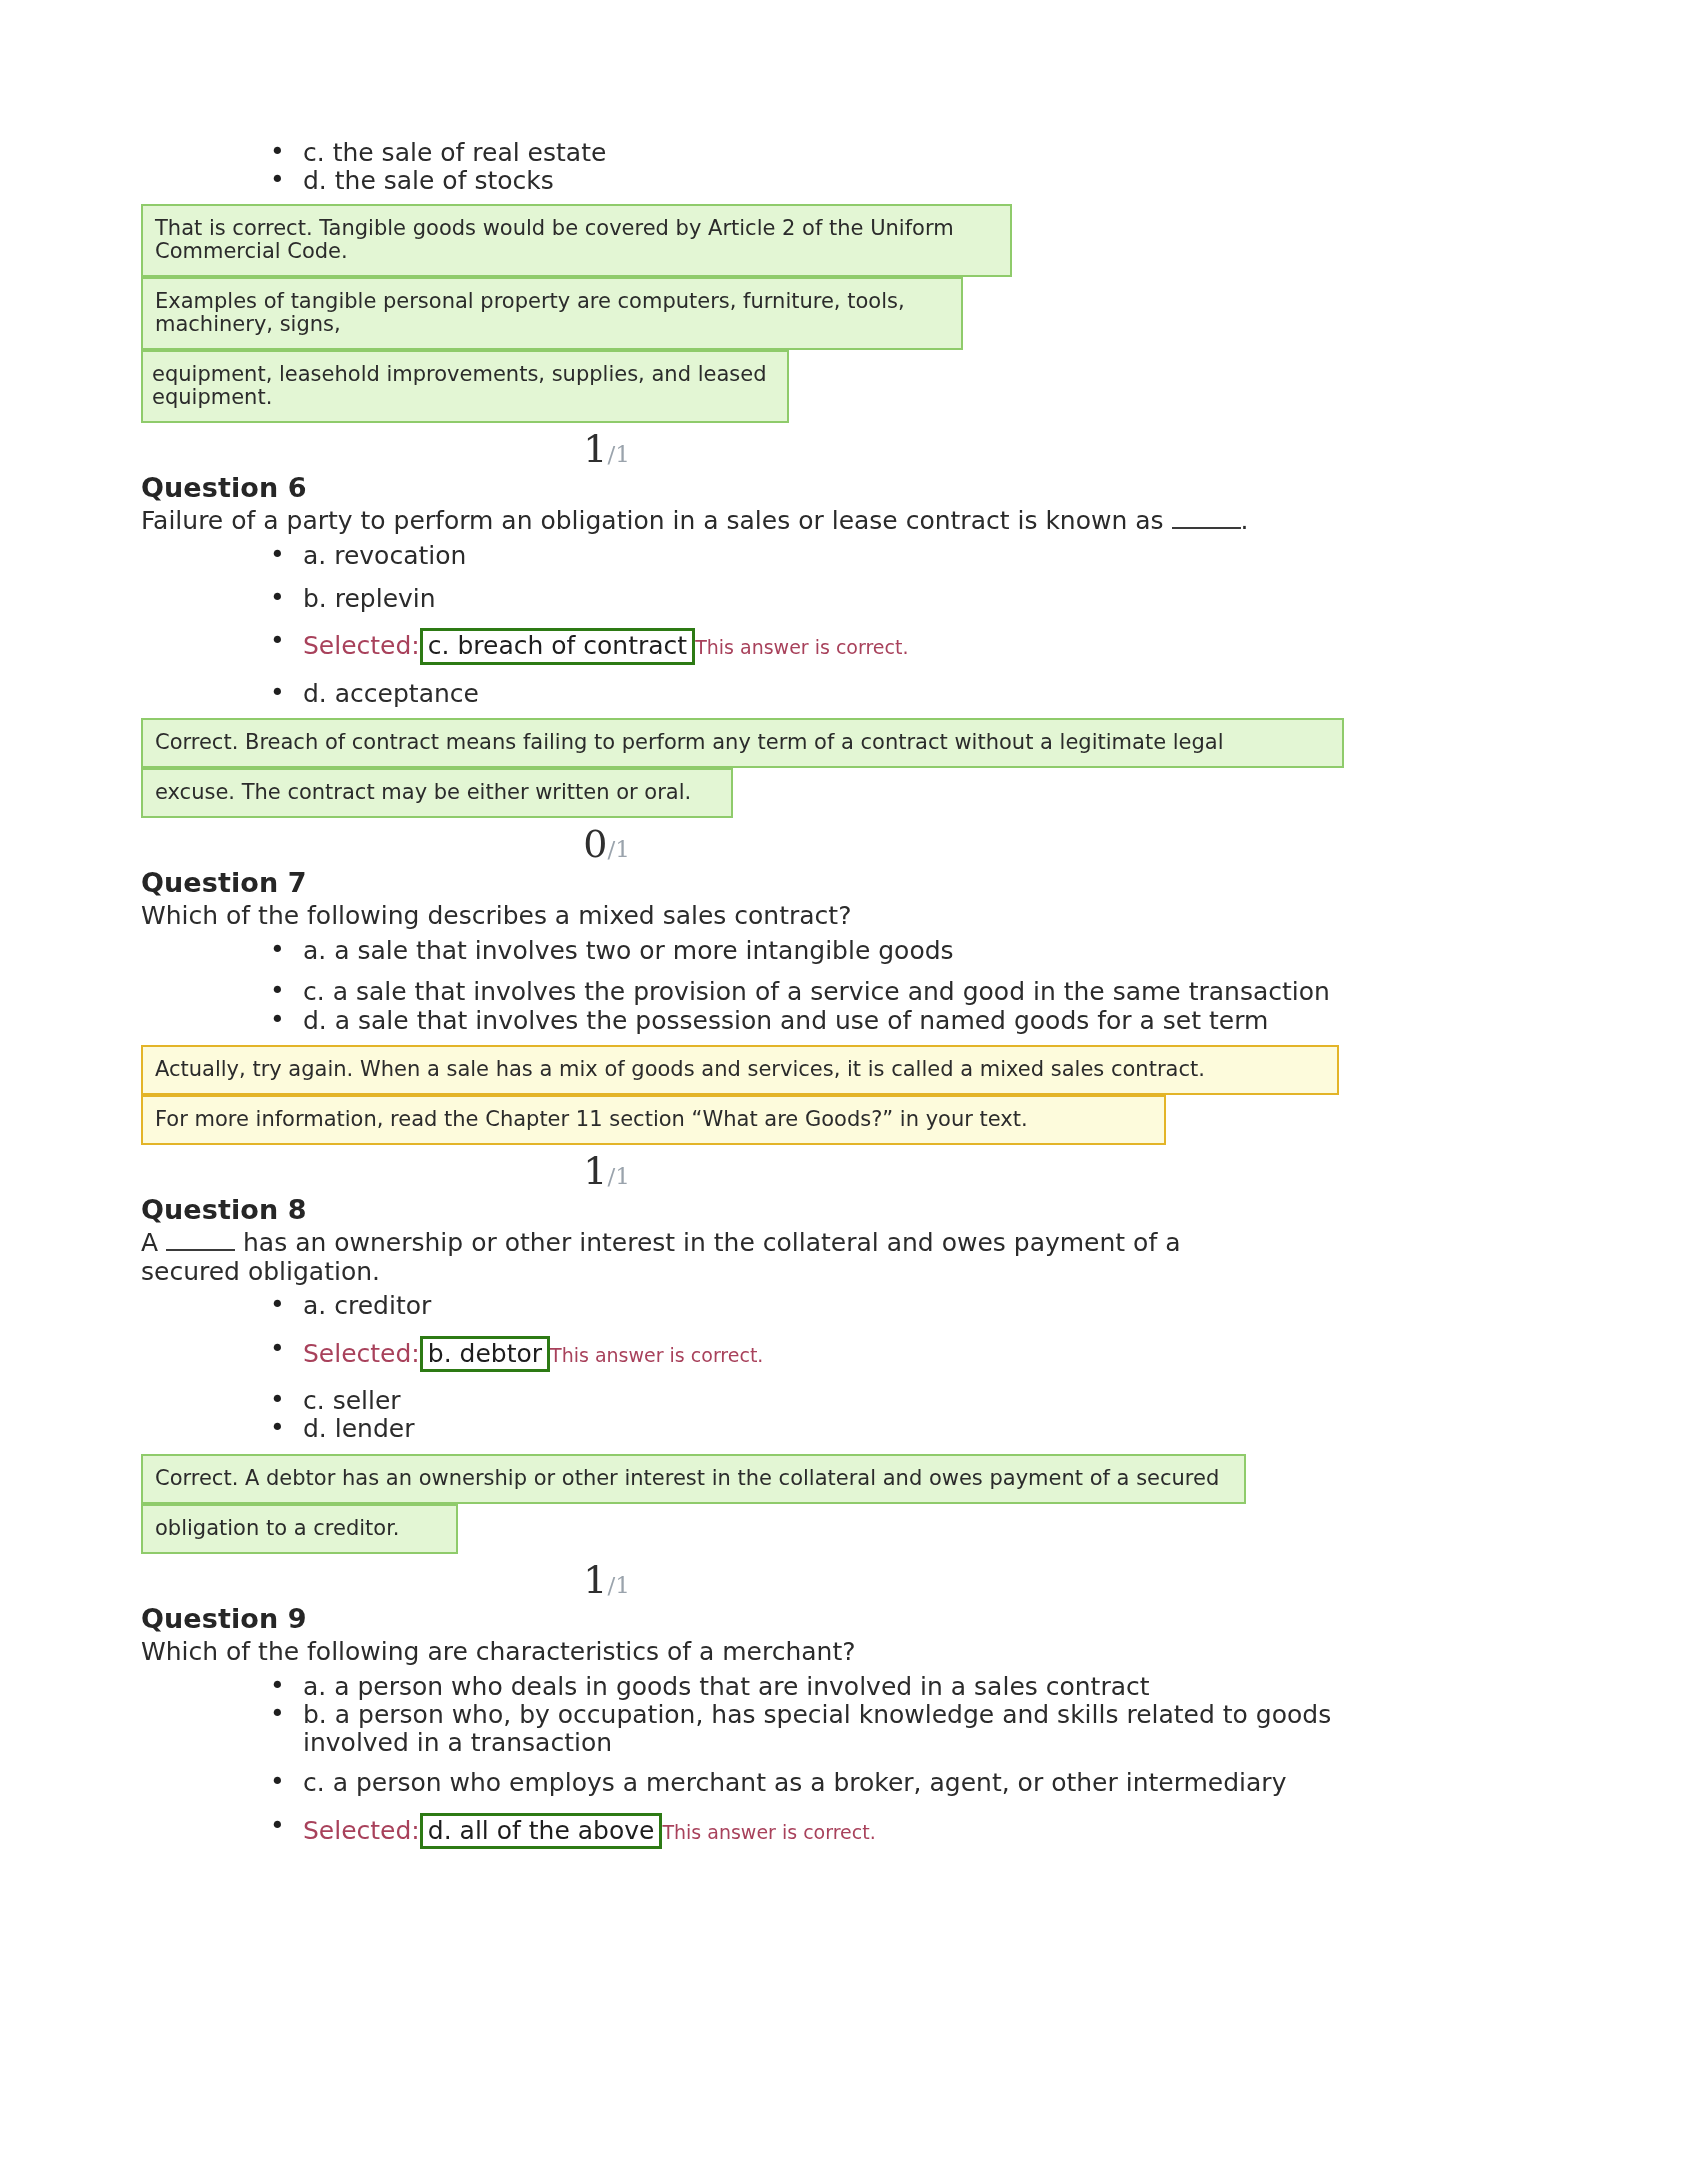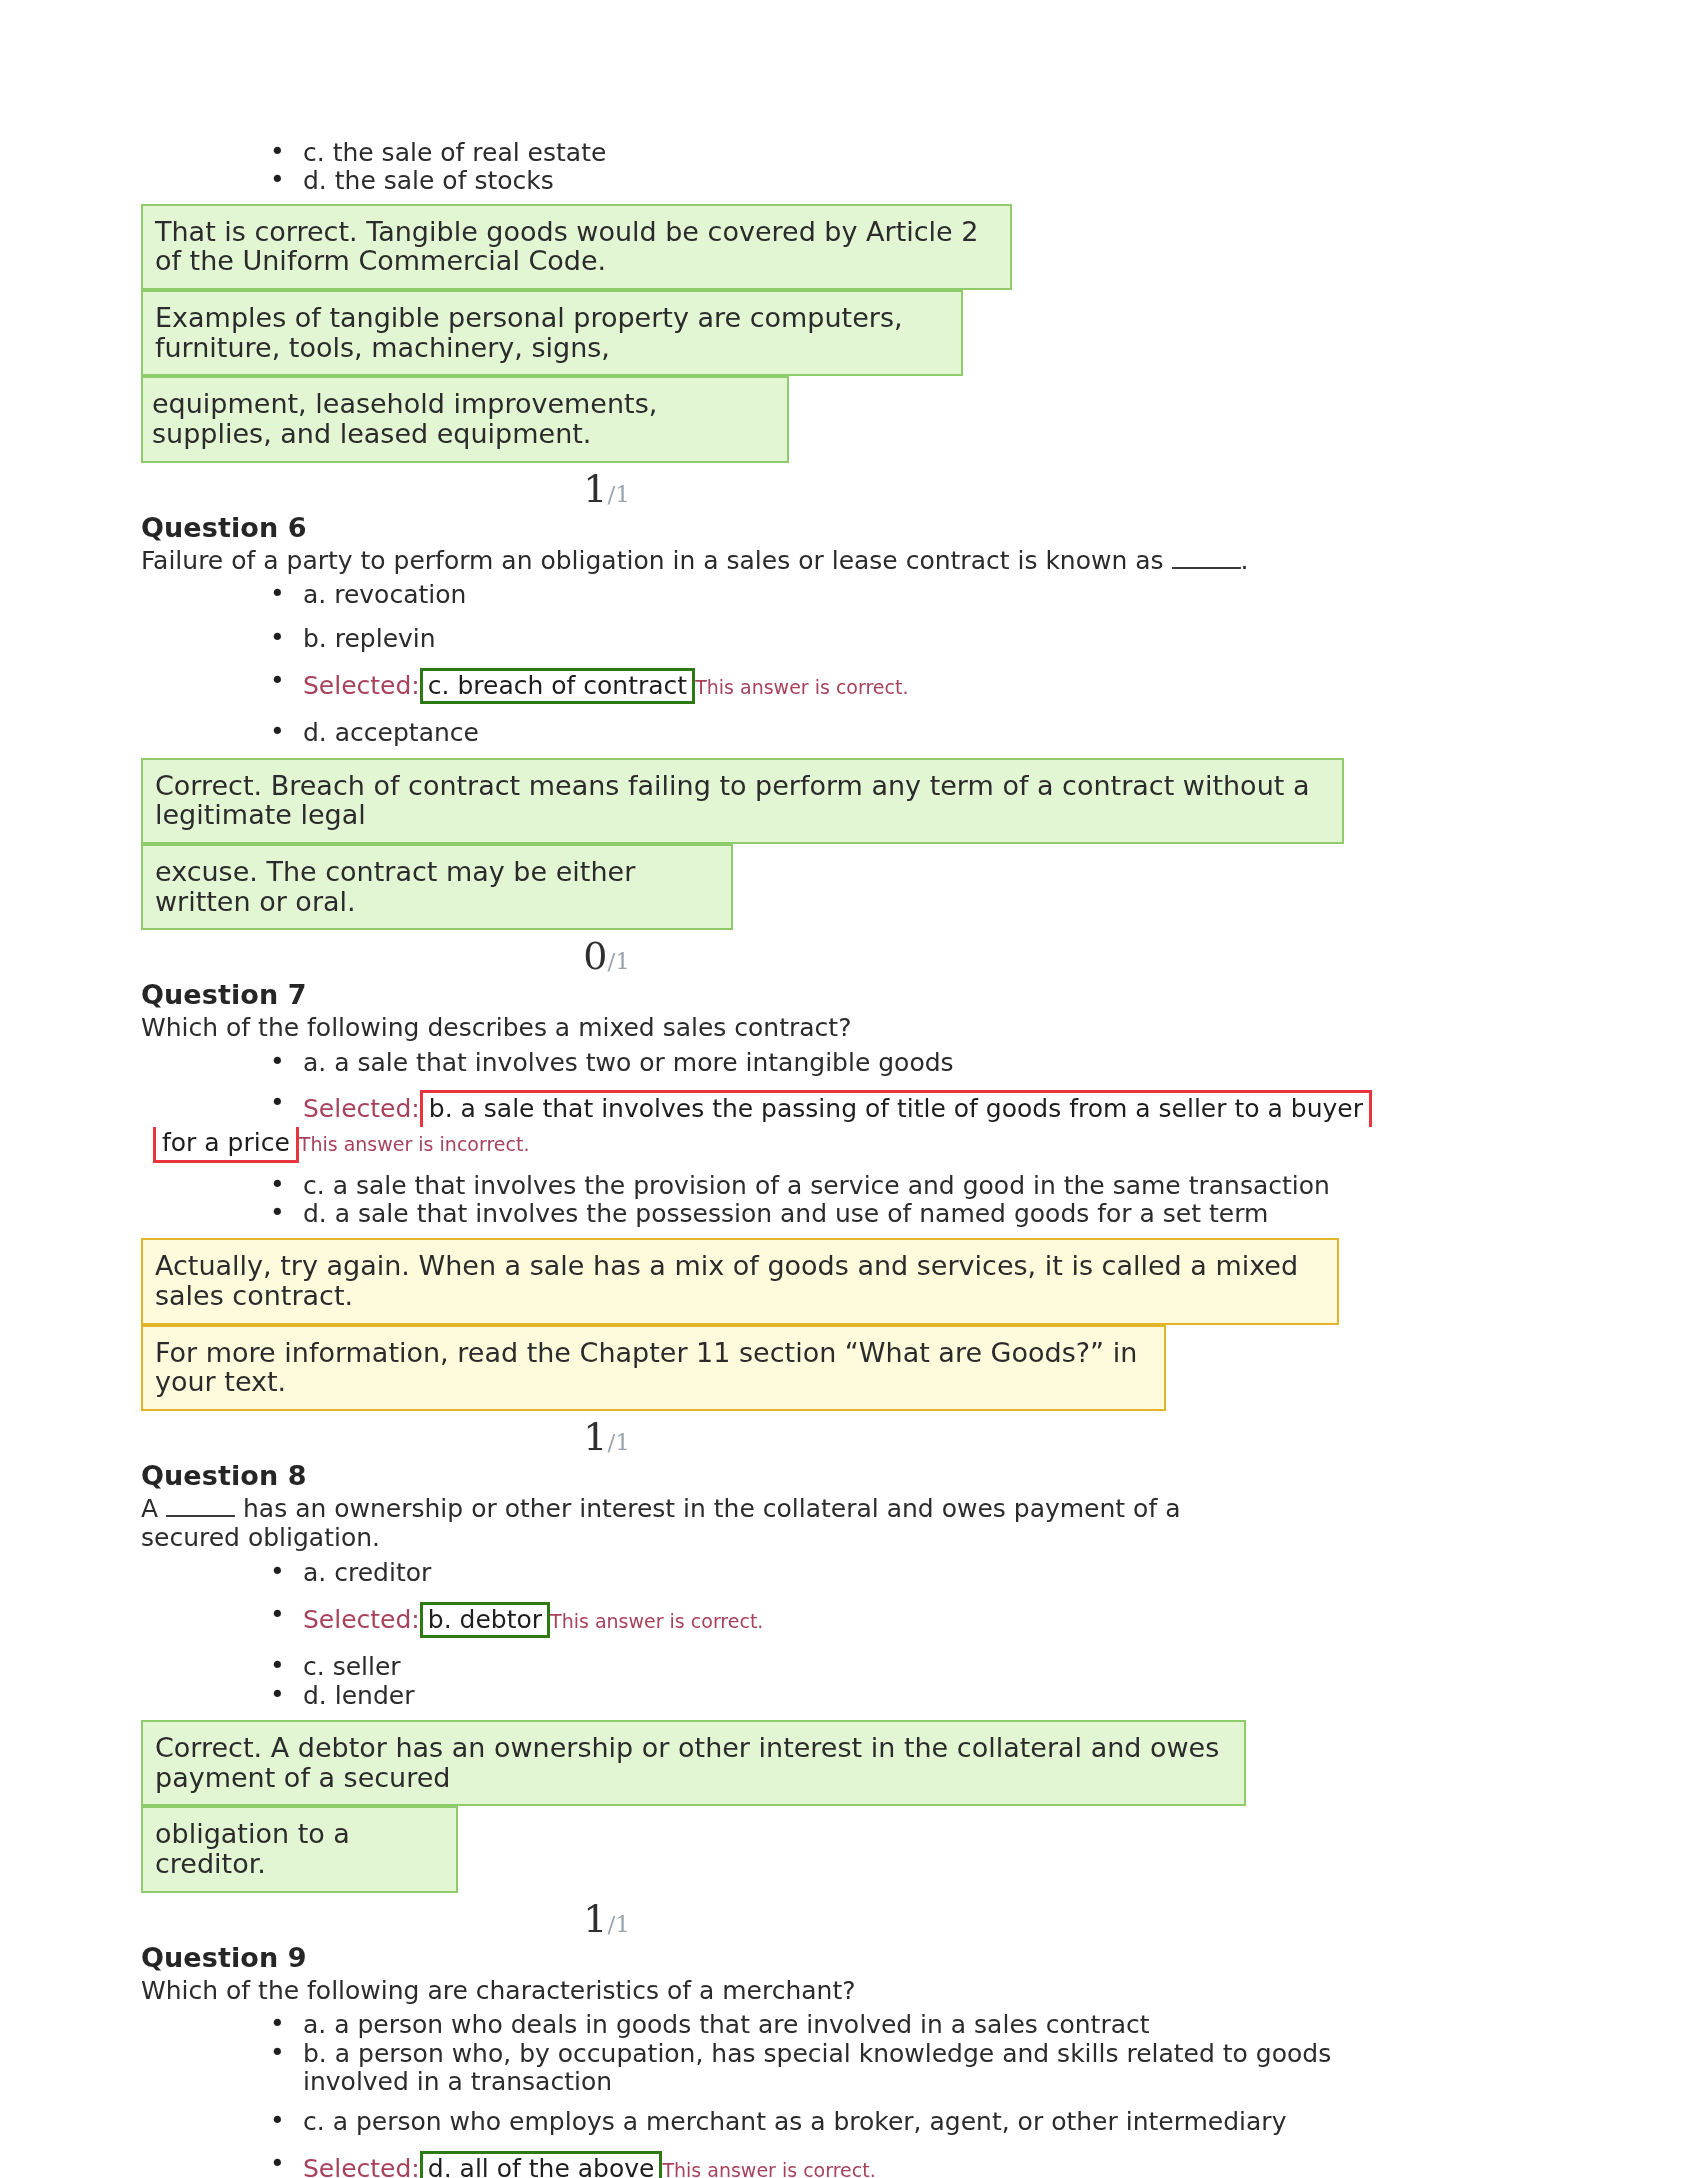--- a/index.html
+++ b/index.html
@@ -117,21 +117,21 @@
     padding: 2px 6px 3px 6px;
     background: #fff;
     font-size: 25px;
     color: #1d1d1d;
     margin-top: 0;
   }
 
   
   .fb {
     box-sizing: border-box;
-    font-size: 27px;
+    font-size: 21px;
     line-height: 1.1;
     color: #2b2b2b;
     padding: 11px 12px 12px 12px;
     display: block;
   }
   .fb.green {
     background: #e3f6d4;
     border: 2px solid #8fcb6b;
   }
   .fb.yellow {
@@ -204,24 +204,20 @@
         <span class="big">0</span><span class="small">/1</span>
       </div>
     </div>
 
     <div class="q-block">
       <div class="q-title">Question 7</div>
       <div class="q-stem">Which of the following describes a mixed sales contract?</div>
 
       <ul class="opts">
         <li class="spaced2"><span>a. a sale that involves two or more intangible goods</span></li>
-        <li style="margin-bottom:9px;">
-          <span class="wrap-row"><span class="sel-label">Selected:</span><span class="wrap-frag-top">b. a sale that involves the passing of title of goods from a seller to a buyer</span></span>
-          <span class="wrap-row" style="margin-left:-150px; display:block; margin-top:0;"><span class="wrap-frag-bottom">for a price</span><span class="verdict">This answer is incorrect.</span></span>
-        </li>
         <li class="tight"><span>c. a sale that involves the provision of a service and good in the same transaction</span></li>
         <li class="tight"><span>d. a sale that involves the possession and use of named goods for a set term</span></li>
       </ul>
 
       <div class="fb-group">
         <div class="fb yellow" style="width:1198px;"><span>Actually, try again. When a sale has a mix of goods and services, it is called a mixed sales contract.</span></div>
         <div class="fb yellow" style="width:1025px;"><span>For more information, read the Chapter 11 section “What are Goods?” in your text.</span></div>
       </div>
 
       <div class="score">

